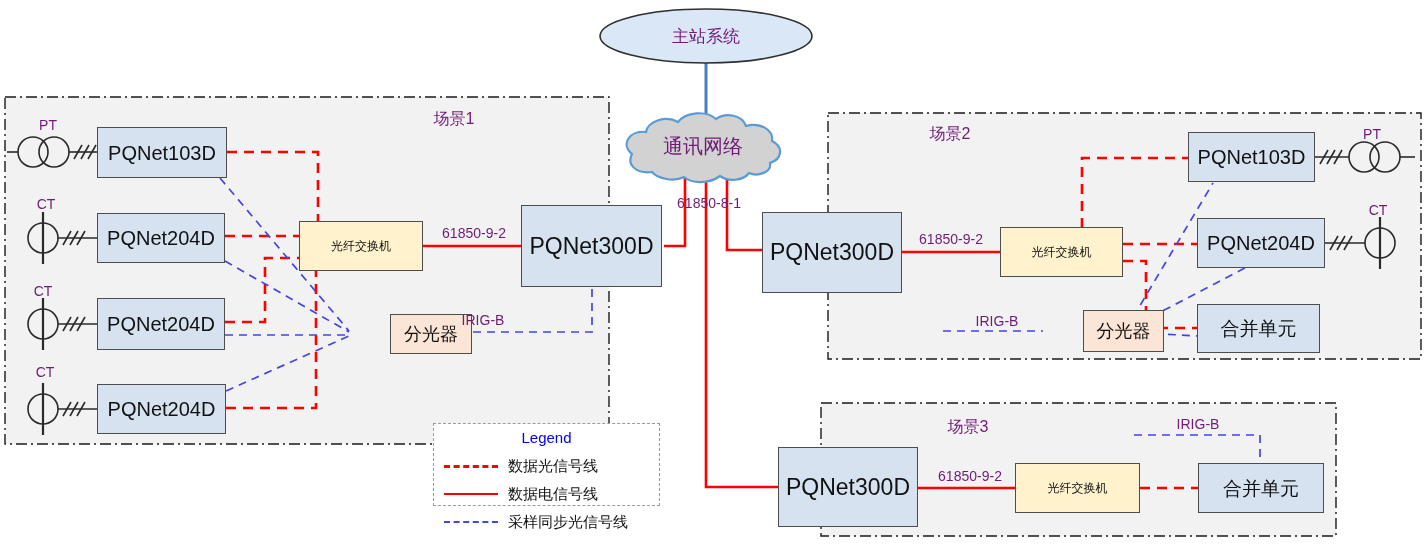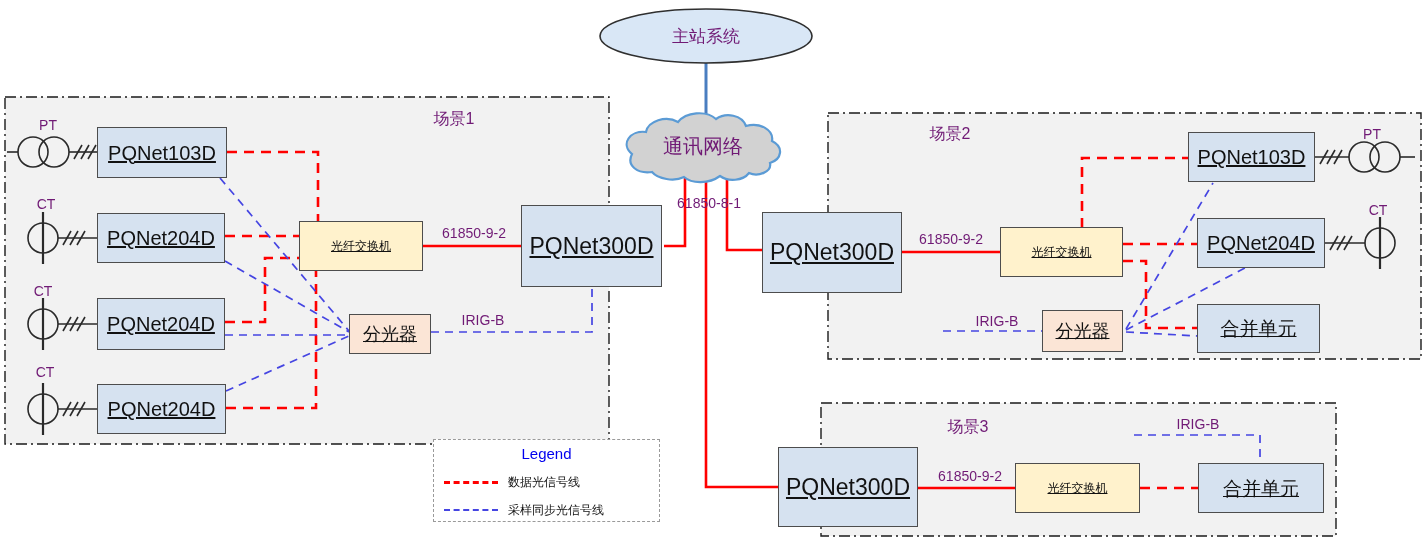--- a/index.html
+++ b/index.html
@@ -1,39 +1,39 @@
 <!DOCTYPE html>
 <html><head>
 <meta charset="utf-8">
 <style>
   html,body{margin:0;padding:0;background:#fff;}
   .stage{position:relative;width:1426px;height:544px;background:#ffffff;
          font-family:"Liberation Sans","DejaVu Sans",sans-serif;overflow:hidden;}
   svg.layer{position:absolute;left:0;top:0;}
   .box{position:absolute;box-sizing:border-box;border:1.6px solid #4d4d4d;
-       display:flex;align-items:center;justify-content:center;color:#111;line-height:1;text-decoration:underline;}
+       display:flex;align-items:center;justify-content:center;color:#111;line-height:1;}
   .dev{background:#d6e2f0;font-size:20px;}
   .gw{background:#d6e2f0;font-size:23px;}
   .fsw{background:#fff2cc;font-size:12px;}
-  .spl{background:#fbe5d6;font-size:18px;}
+  .spl{background:#fbe5d6;font-size:18px;margin-left:41px;}
   .mu{background:#d6e2f0;font-size:19px;}
   .lbl{position:absolute;transform:translate(-50%,-50%);font-size:14px;color:#701a75;
        white-space:nowrap;line-height:1;}
   .scene-title{font-size:16px;}
   .node-title{font-size:17px;}
   .cloud-title{font-size:20px;}
-  .legend{position:absolute;left:433px;top:439px;width:227px;height:83px;box-sizing:border-box;
+  .legend{position:absolute;left:433px;top:423px;width:227px;height:83px;box-sizing:border-box;
           background:#ffffff;border:1.6px dashed #9a9a9a;padding:5px 10px 0 10px;}
   .legend-title{text-align:center;color:#0000ee;font-size:15px;margin-bottom:6px;}
   .legend-row{display:flex;align-items:center;gap:10px;height:28px;}
   .swatch{width:54px;height:0;flex:0 0 auto;}
   .sw-red-dashed{border-top:3px dashed #ff0000;}
   .sw-red-solid{border-top:2.6px solid #ff0000;}
   .sw-blue-dashed{border-top:2px dashed #4545e2;}
-  .legend-label{font-size:12px;color:#111;}
+  .legend-label{font-size:15px;color:#111;}
 </style>
 </head>
 <body>
 
 <div class="stage">
 
   <svg class="layer" width="1426" height="544" viewBox="0 0 1426 544">
     <defs></defs>
     <g fill="none">
 
@@ -172,18 +172,22 @@
   <div class="lbl" style="left:1372px;top:134px;">PT</div>
   <div class="lbl" style="left:1378px;top:210px;">CT</div>
 
   <div class="legend">
     <div class="legend-title">Legend</div>
     <div class="legend-row">
       <span class="swatch sw-red-dashed"></span>
       <span class="legend-label">数据光信号线</span>
     </div>
     <div class="legend-row">
+      <span class="swatch sw-red-solid"></span>
+      <span class="legend-label">数据电信号线</span>
+    </div>
+    <div class="legend-row">
       <span class="swatch sw-blue-dashed"></span>
       <span class="legend-label">采样同步光信号线</span>
     </div>
   </div>
 
 </div>
 
 </body></html>

